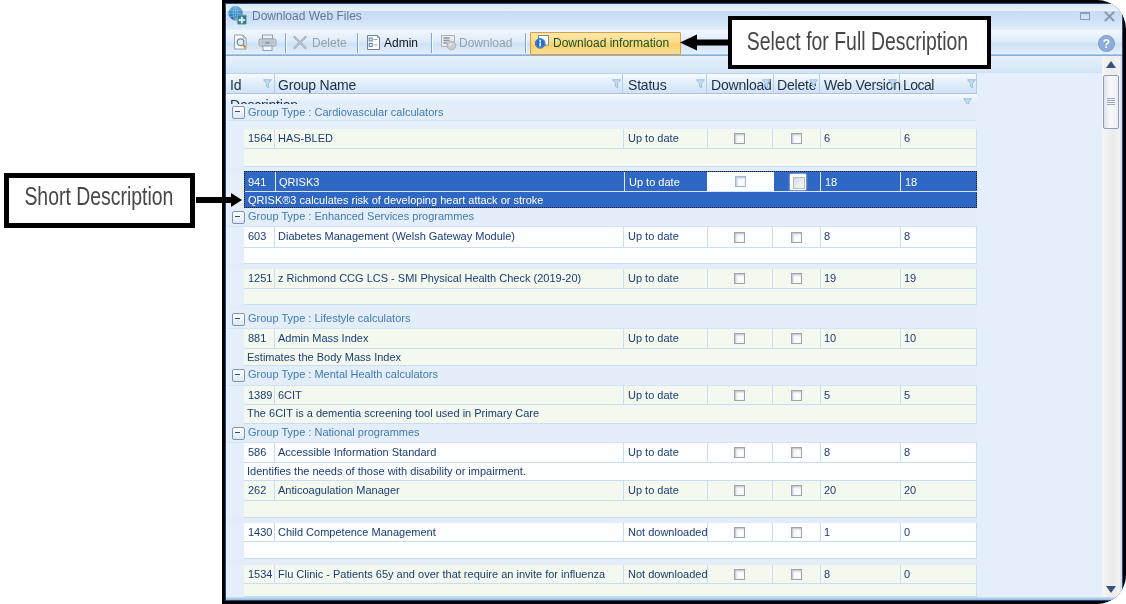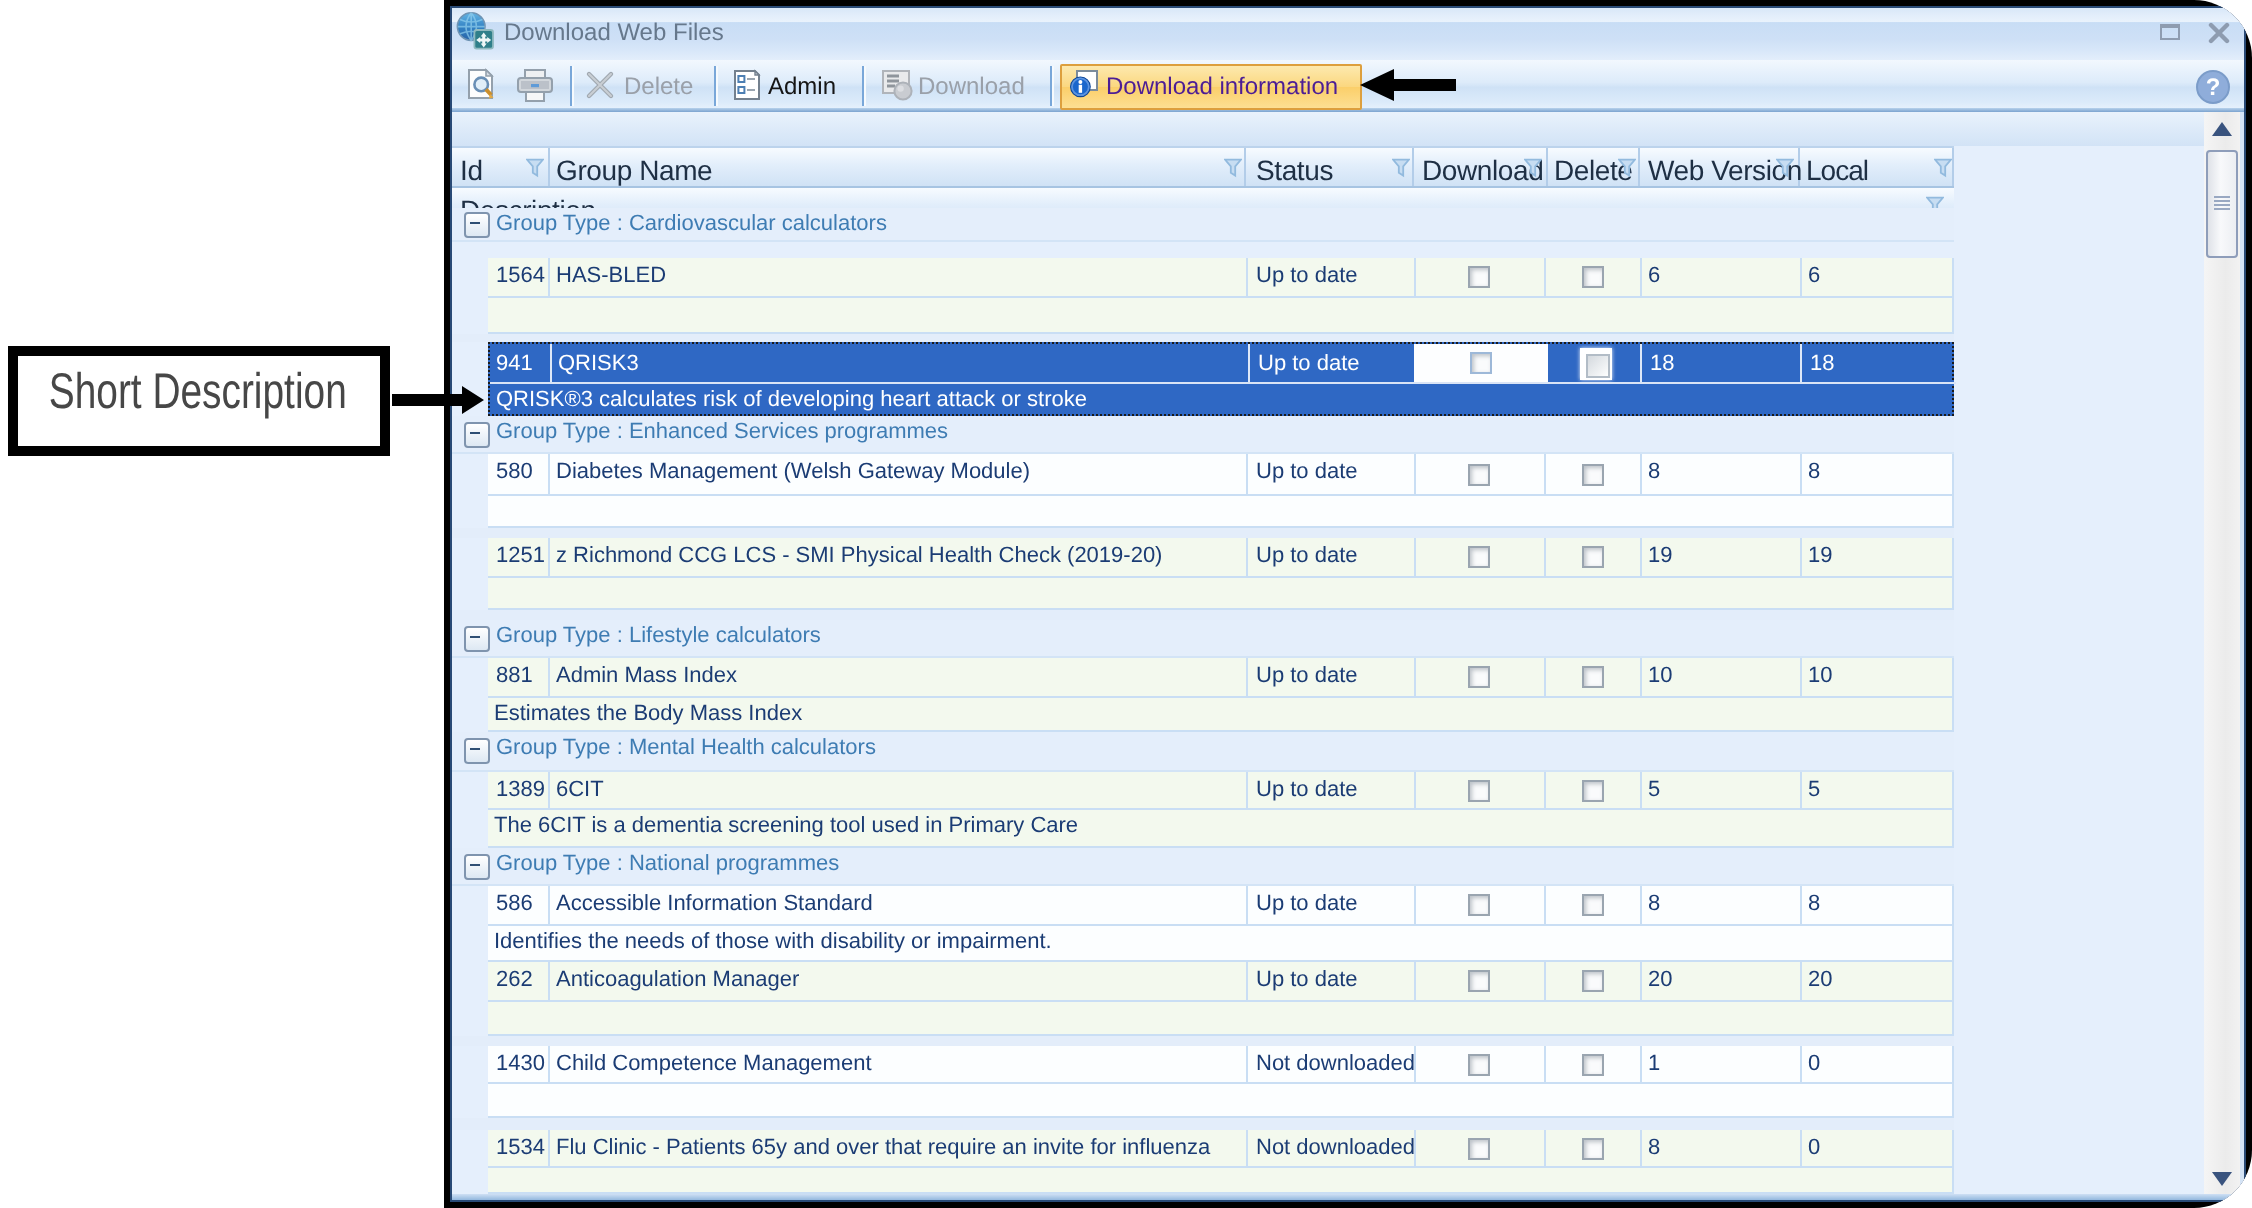--- a/index.html
+++ b/index.html
@@ -133,21 +133,21 @@
   <div class="abs tsep" style="left:525px"></div>
 
   <div class="abs" style="left:530px;top:32px;width:149px;height:21px;border:1px solid #dd9f3d;background:linear-gradient(180deg,#fde9ae 0%,#fbd77f 50%,#fbcf6a 51%,#fddf92 100%);border-radius:1px;"></div>
   <svg class="abs" style="left:535px;top:35px" width="14" height="14" viewBox="0 0 14 14">
     <rect x="3.5" y="0.5" width="10" height="9.5" fill="#fff" stroke="#7b8b9b"></rect>
     <circle cx="5.2" cy="8.4" r="4.9" fill="#1a66cc" stroke="#0f4796" stroke-width="0.6"></circle>
     <circle cx="5.2" cy="8.4" r="4.2" fill="none" stroke="#5c93df" stroke-width="0.9"></circle>
     <circle cx="5.2" cy="6" r="1" fill="#fff"></circle>
     <rect x="4.35" y="7.4" width="1.7" height="4" fill="#fff"></rect>
   </svg>
-  <div class="abs ttxt" style="left:553px;color:#4c1d95">Download information</div>
+  <div class="abs ttxt" style="left:553px;color:#14532d">Download information</div>
 
   <svg class="abs" style="left:1098px;top:35px" width="17" height="17" viewBox="0 0 17 17">
     <circle cx="8.5" cy="8.5" r="8" fill="#8fadda"></circle>
     <circle cx="8.5" cy="8.5" r="8" fill="none" stroke="#7b9cc9" stroke-width="1"></circle>
     <text x="8.5" y="12.5" font-size="12" font-weight="bold" fill="#fff" text-anchor="middle">?</text>
   </svg>
 
   <div class="abs" id="hdrband"></div>
   <div class="abs hrow" id="hdr1">
     <div class="abs hcell" style="left:0;width:48px"></div>
@@ -221,21 +221,21 @@
  <div class="abs minus" style="left:6px;top:3px"></div>
  <div class="abs grptxt">Group Type : Enhanced Services programmes</div>
       </div>
       <div class="abs row white" style="top:227px;height:20px">
   <div class="abs cell" style="left:30px;width:0px"></div>
         <div class="abs cell" style="left:379px;width:0px"></div>
         <div class="abs cell" style="left:463px;width:0px"></div>
         <div class="abs cell" style="left:528px;width:0px"></div>
         <div class="abs cell" style="left:576px;width:0px"></div>
         <div class="abs cell" style="left:656px;width:0px"></div>
-  <div class="abs rtxt" style="left:4px">580</div>
+  <div class="abs rtxt" style="left:4px">603</div>
   <div class="abs rtxt" style="left:34px">Diabetes Management (Welsh Gateway Module)</div>
   <div class="abs rtxt" style="left:384px">Up to date</div>
   <div class="abs cb" style="left:490px;top:5px"></div>
   <div class="abs cb" style="left:547px;top:5px"></div>
   <div class="abs rtxt" style="left:580px">8</div>
   <div class="abs rtxt" style="left:660px">8</div>
  </div>
       <div class="abs row white" style="top:248px;height:15px">
  <div class="abs dtxt"></div>
       </div>
@@ -408,20 +408,21 @@
   <div class="abs" id="sbthumb"></div>
   <svg class="abs" style="left:1106px;top:98px" width="10" height="8">
       <path d="M1,0.5 h8 M1,2.5 h8 M1,4.5 h8 M1,6.5 h8" stroke="#99a8c2" stroke-width="1"></path>
     </svg>
   <svg class="abs" style="left:1105px;top:585px" width="12" height="9">
       <path d="M1,1 L11,1 L6,8 z" fill="#39537e"></path>
     </svg>
   <div class="abs" id="botband"></div>
   <div class="abs" id="rband"></div>
 
+  <div class="abs callout" style="left:728px;top:16px;width:263px;height:53px;line-height:42px;"><span style="transform:translateX(-17px) scaleX(0.777)">Select for Full Description</span></div>
   <svg class="abs" style="left:679px;top:32px" width="50" height="21" viewBox="0 0 50 21">
     <path d="M1,10.5 L18,2.5 L18,7.5 L49,7.5 L49,13.5 L18,13.5 L18,18.5 z" fill="#000"></path>
   </svg>
   <div class="abs callout" style="left:4px;top:173px;width:191px;height:55px;line-height:37px;border-width:5px;"><span style="transform:translateX(-6px) scaleX(0.777)">Short Description</span></div>
   <svg class="abs" style="left:195px;top:190px" width="48" height="20" viewBox="0 0 48 20">
     <path d="M47,10 L36,3 L36,7 L1,7 L1,13 L36,13 L36,17 z" fill="#000"></path>
   </svg>
 </div>
 
 </body></html>

